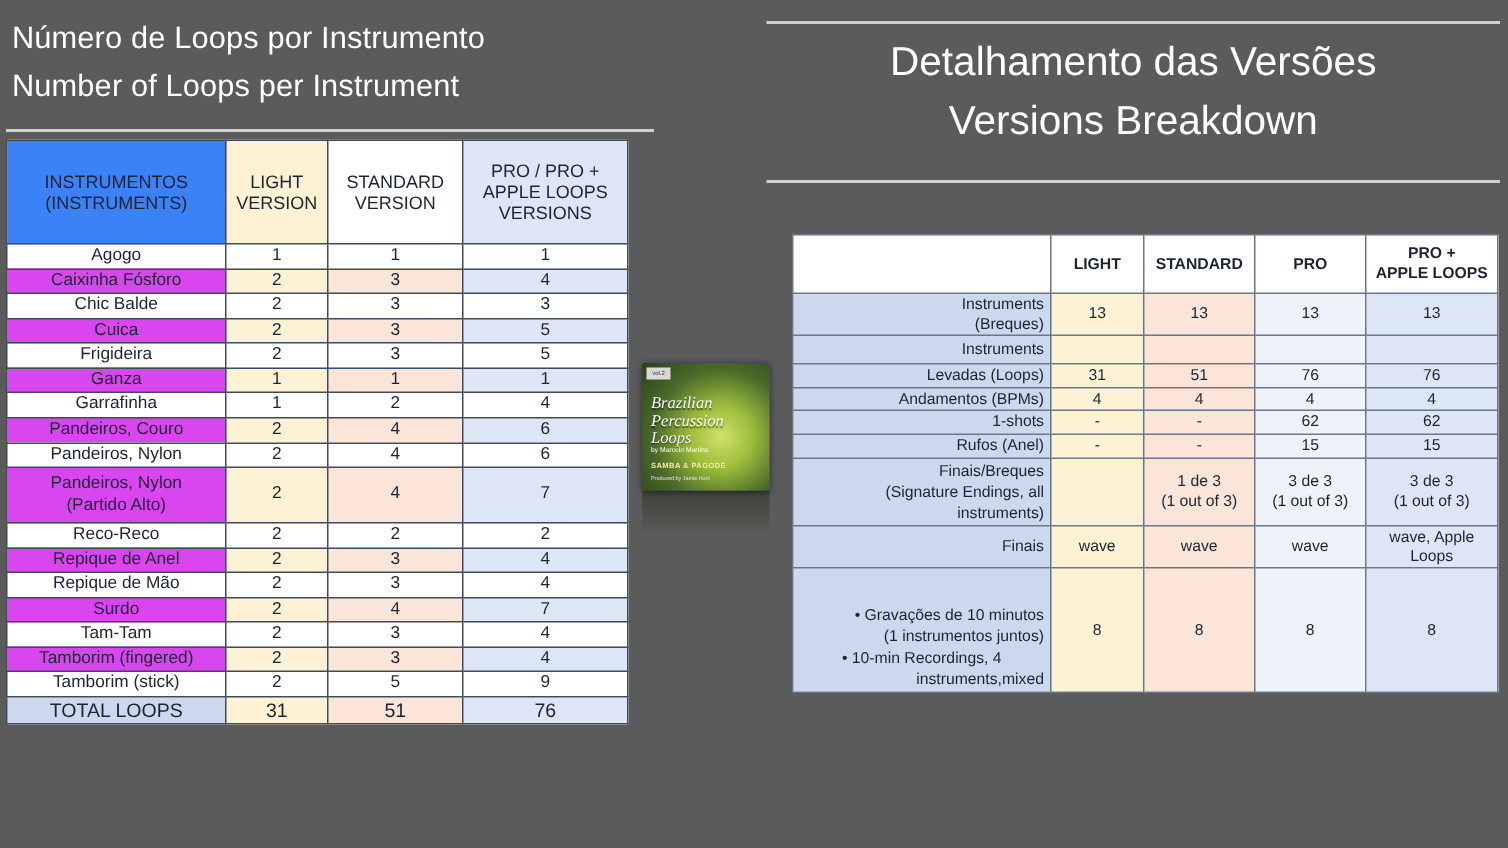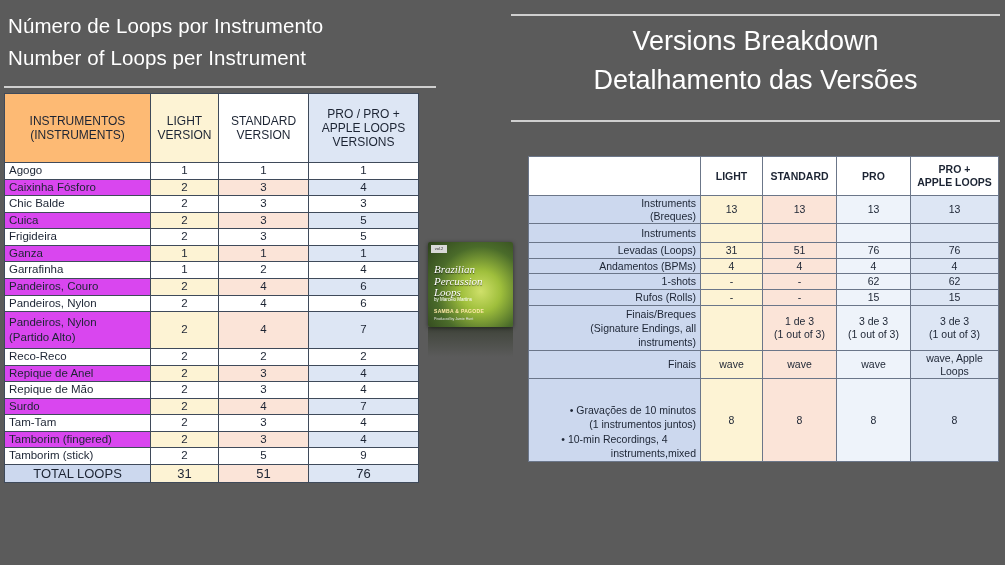--- a/index.html
+++ b/index.html
@@ -43,25 +43,25 @@
   }
   table.loops thead th{
     background:#fdf3d4;
     font-weight:normal;
     font-size:12px;
     text-align:center;
     vertical-align:middle;
     height:66px;
     color:#1c2433;
   }
-  table.loops thead th.c0{background:#fdba74;}
+  table.loops thead th.c0{background:#3b82f6;}
   table.loops thead th.c1{background:#fdf3d4;}
   table.loops thead th.c2{background:#ffffff;}
   table.loops thead th.c3{background:#dde6f4;}
-  td.name{text-align:left;white-space:normal;}
+  td.name{text-align:center;white-space:normal;}
   td.num{text-align:center;}
   tr.alt td.name{background:#d946ef;}
   tr.alt td.c1{background:#fdf3d4;}
   tr.alt td.c2{background:#fbe4d8;}
   tr.alt td.c3{background:#dde6f4;}
   tr.pl td.name{background:#ffffff;}
   tr.pl td.c1,tr.pl td.c2,tr.pl td.c3{background:#ffffff;}
   tr.total td{
     font-size:13px;
   }
@@ -304,22 +304,22 @@
     <div>Loops</div>
   </div>
   <div class="sub">by Marcelo Martins</div>
   <div class="genre">SAMBA &amp; PAGODE</div>
   <div class="prod">Produced by Jamie Hunt</div>
 </div>
 
 <div id="right-panel"></div>
 <div id="right-rule-top"></div>
 <div class="right-title">
+  <div>Detalhamento das Versões</div>
   <div>Versions Breakdown</div>
-  <div>Detalhamento das Versões</div>
 </div>
 <div id="right-rule-bottom"></div>
 
 <table class="versions">
   <colgroup>
     <col style="width:172px">
     <col style="width:62px">
     <col style="width:74px">
     <col style="width:74px">
     <col style="width:88px">
@@ -369,21 +369,21 @@
       <td class="v4">4</td>
     </tr>
     <tr>
       <td class="vlabel">1-shots</td>
       <td class="v1">-</td>
       <td class="v2">-</td>
       <td class="v3">62</td>
       <td class="v4">62</td>
     </tr>
     <tr>
-      <td class="vlabel">Rufos (Rolls)</td>
+      <td class="vlabel">Rufos (Anel)</td>
       <td class="v1">-</td>
       <td class="v2">-</td>
       <td class="v3">15</td>
       <td class="v4">15</td>
     </tr>
     <tr>
       <td class="vlabel" style="line-height:1.35;">
         <div>Finais/Breques</div>
         <div>(Signature Endings, all</div>
         <div>instruments)</div>

